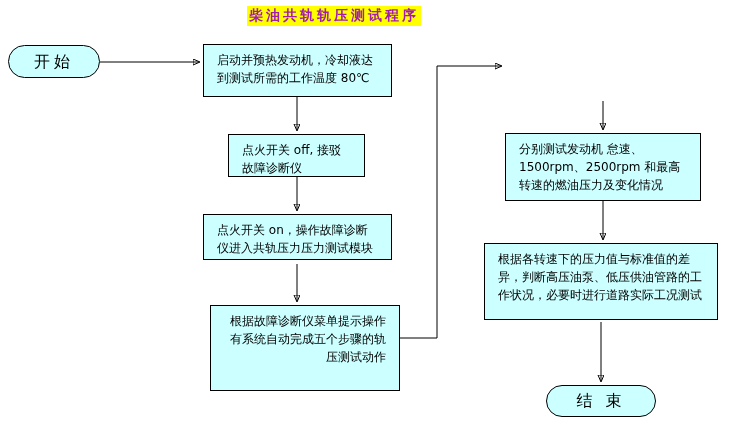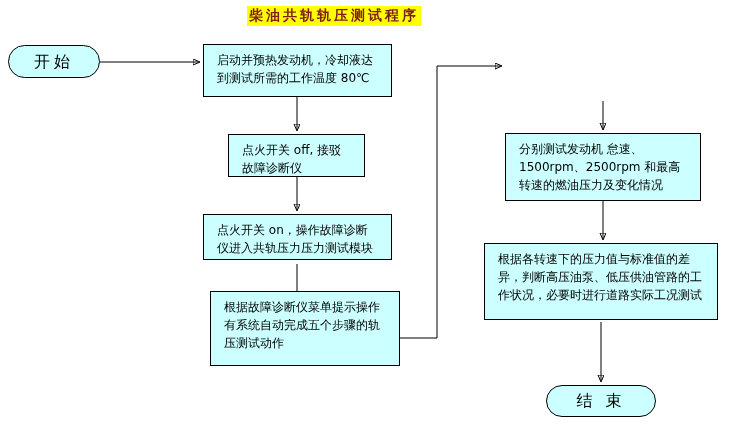--- a/index.html
+++ b/index.html
@@ -14,21 +14,21 @@
     background: #ffffff;
     font-family: "DejaVu Sans", "Liberation Sans", sans-serif;
     overflow: hidden;
   }
   .title {
     position: absolute;
     left: 247px;
     top: 6px;
     font-size: 14px;
     font-weight: bold;
-    color: #7f1d1d;
+    color: #a21caf;
     letter-spacing: 3px;
     background: #ffff00;
     padding: 1px 2px;
     white-space: nowrap;
   }
   .node {
     position: absolute;
     box-sizing: border-box;
     background: #ccffff;
     border: 1px solid #000000;
@@ -94,21 +94,21 @@
   </div>
 
   <div class="node process" style="left:228px; top:134px; width:137px; height:43px;">
     <span>点火开关 off, 接驳故障诊断仪</span>
   </div>
 
   <div class="node process" style="left:203px; top:214px; width:189px; height:46px;">
     <span>点火开关 on，操作故障诊断仪进入共轨压力压力测试模块</span>
   </div>
 
-  <div class="node process" style="left:210px; top:291px; width:190px; height:75px;">
+  <div class="node process" style="left:210px; top:305px; width:190px; height:86px;text-align:right;">
     <span>根据故障诊断仪菜单提示操作有系统自动完成五个步骤的轨压测试动作</span>
   </div>
 
 
   <div class="node process" style="left:505px; top:133px; width:196px; height:68px;">
     <span>分别测试发动机 怠速、1500rpm、2500rpm 和最高转速的燃油压力及变化情况</span>
   </div>
 
   <div class="node process" style="left:484px; top:243px; width:234px; height:77px;">
     <span>根据各转速下的压力值与标准值的差异，判断高压油泵、低压供油管路的工作状况，必要时进行道路实际工况测试</span>

